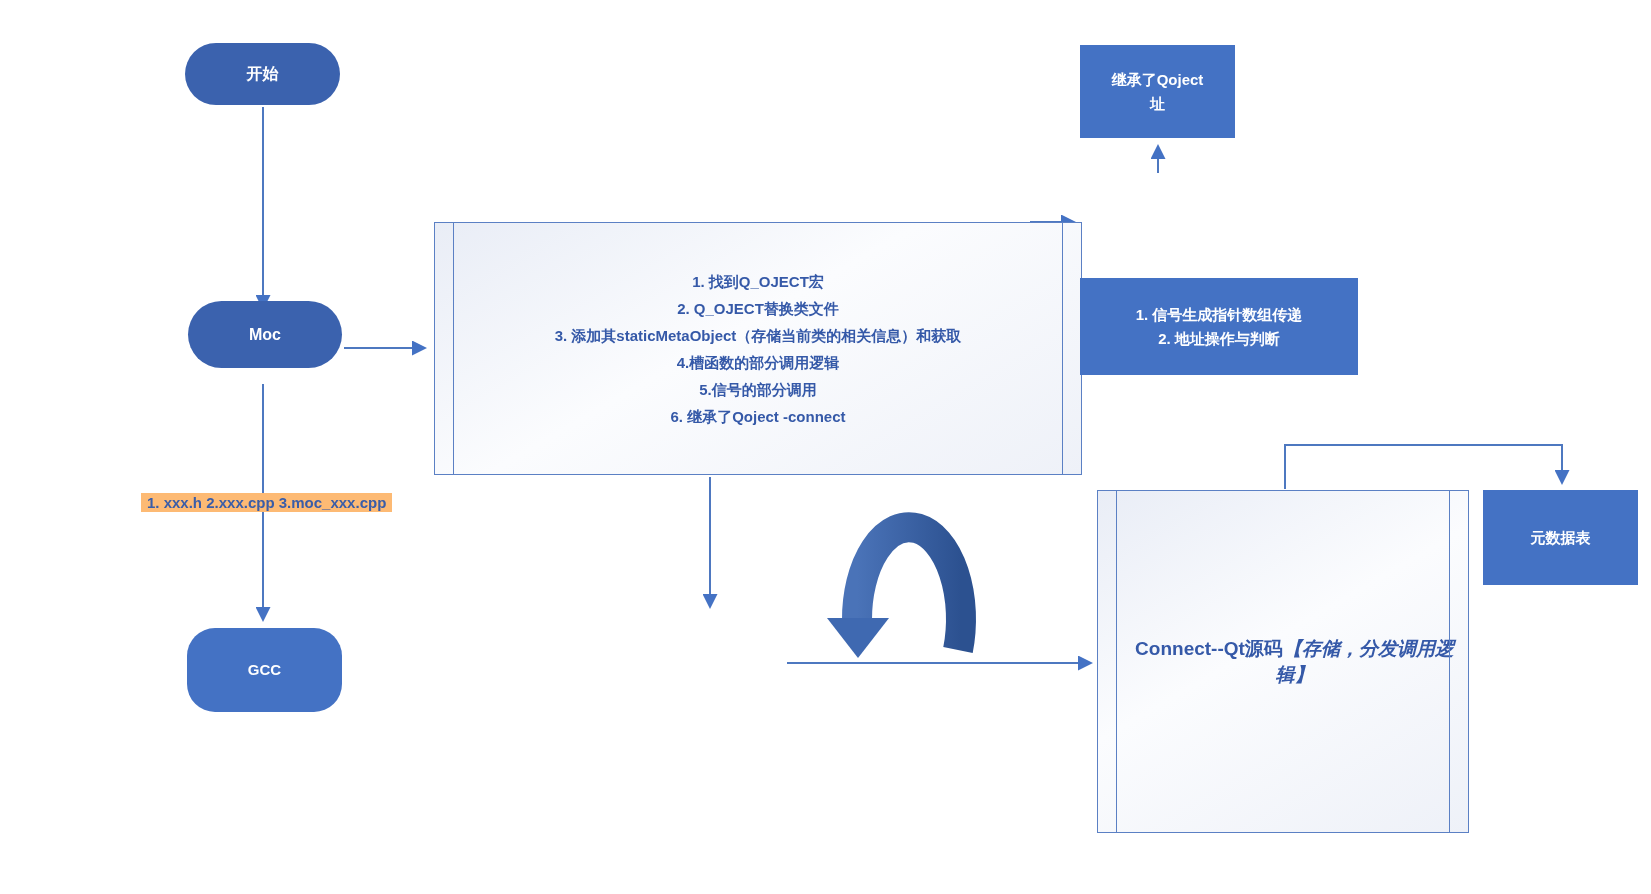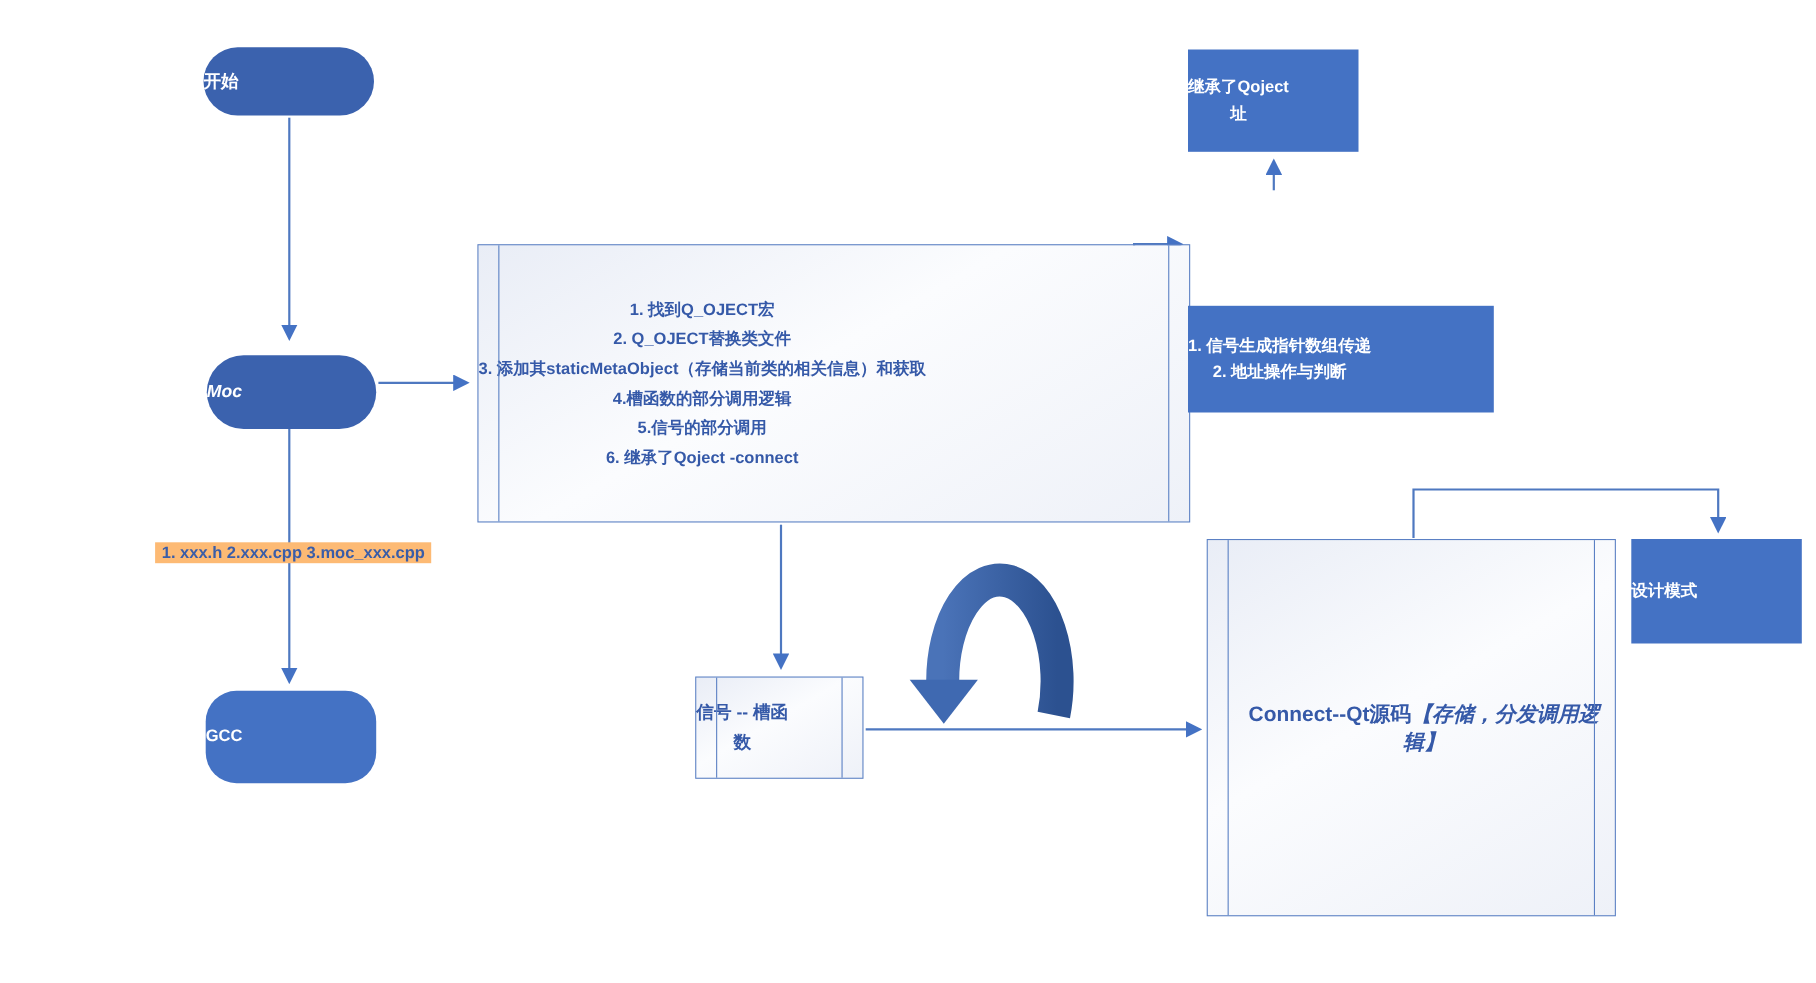--- a/index.html
+++ b/index.html
@@ -1,21 +1,21 @@
 <!DOCTYPE html>
 <html><head>
 <meta charset="utf-8">
 <style>
   html,body{margin:0;padding:0;background:#fff;}
   .stage{
     position:relative;width:1651px;height:894px;background:#ffffff;overflow:hidden;
     font-family:"Liberation Sans","DejaVu Sans",sans-serif;
   }
   .stage svg.wires{position:absolute;left:0;top:0;z-index:0;}
-  .node{position:absolute;z-index:1;display:flex;align-items:center;
+  .node{position:absolute;z-index:1;display:flex;align-items:center;justify-content:center;
     box-sizing:border-box;text-align:center;}
   .solid{background:#4472c4;color:#ffffff;font-size:15px;font-weight:600;line-height:24px;}
   .pill{background:#3b62ae;color:#ffffff;font-size:16px;font-weight:600;border-radius:34px;}
   .process{
     background:linear-gradient(150deg,#e9edf6 0%,#fbfcfe 45%,#eef1f8 100%);
     border:1.5px solid #5b80c4;color:#3559a8;font-weight:bold;
   }
   .process .dline{position:absolute;top:0;bottom:0;width:0;border-left:1.5px solid #5b80c4;}
   .process .dline.l{left:18px;} .process .dline.r{right:18px;}
   .multiline{white-space:pre-line;}
@@ -55,21 +55,21 @@
     <g>
       <path d="M857,620 A52,92 0 1 1 958,650" stroke="url(#archGrad)" stroke-width="30" fill="none"></path>
       <polygon points="827,618 889,618 858,658" fill="#3f69b1"></polygon>
     </g>
   </svg>
 
   <div class="node pill" style="left:185px;top:43px;width:155px;height:62px;">
     <span>开始</span>
   </div>
 
-  <div class="node pill" style="left:188px;top:323px;width:154px;height:67px;font-style:italic;">
+  <div class="node pill" style="left:188px;top:301px;width:154px;height:67px;">
     <span>Moc</span>
   </div>
 
   <div class="edge-label" style="left:141px;top:493px;">1. xxx.h 2.xxx.cpp 3.moc_xxx.cpp</div>
 
   <div class="node solid" style="left:187px;top:628px;width:155px;height:84px;border-radius:28px;">
     <span>GCC</span>
   </div>
 
   <div class="node process" style="left:434px;top:222px;width:648px;height:253px;">
@@ -83,32 +83,26 @@
 6. 继承了Qoject -connect</div>
   </div>
 
   <div class="node solid multiline" style="left:1080px;top:45px;width:155px;height:93px;">继承了Qoject
 址</div>
 
 
   <div class="node solid multiline" style="left:1080px;top:278px;width:278px;height:97px;">1. 信号生成指针数组传递
 2. 地址操作与判断</div>
 
-  <div class="node process" style="left:632px;top:615px;width:153px;height:93px;">
-    <div class="dline l"></div>
-    <div class="dline r"></div>
-    <div class="multiline sigslot-label">信号 -- 槽函
-数</div>
-  </div>
 
   <div class="node process" style="left:1097px;top:490px;width:372px;height:343px;">
     <div class="dline l"></div>
     <div class="dline r"></div>
     <div class="connect-label">
       <span>Connect--Qt源码</span><span class="bracket">【存储，分发调用逻辑】</span>
     </div>
   </div>
 
   <div class="node solid" style="left:1483px;top:490px;width:155px;height:95px;">
-    <span>设计模式</span>
+    <span>元数据表</span>
   </div>
 
 </div>
 
 </body></html>

